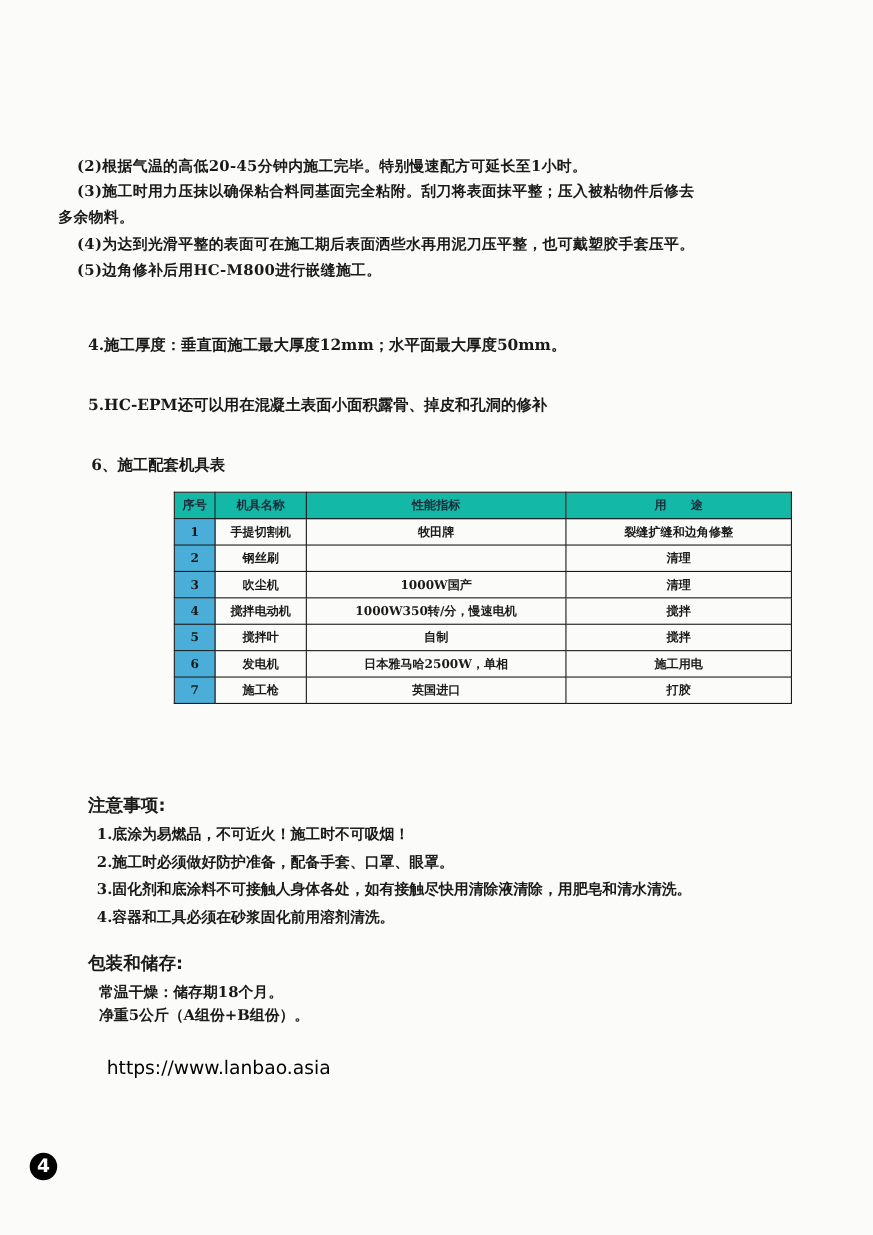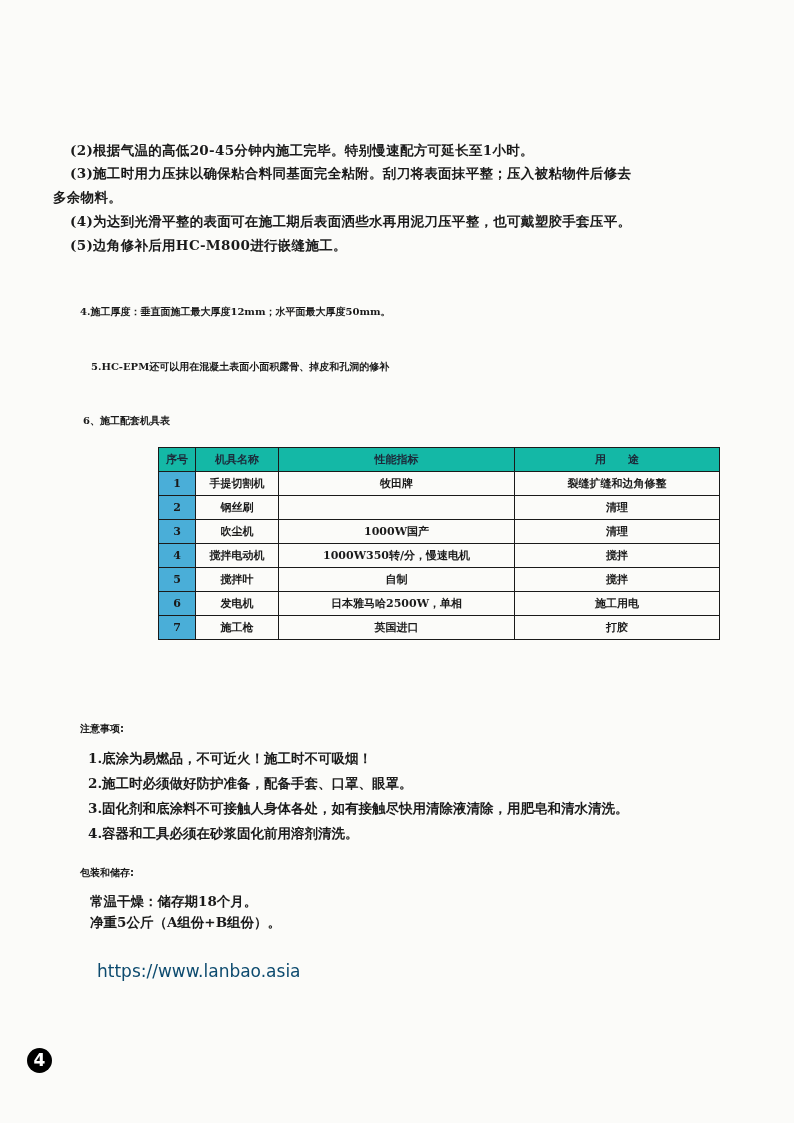--- a/index.html
+++ b/index.html
@@ -4,24 +4,24 @@
 <style>
   html, body { margin: 0; padding: 0; }
   body {
     width: 794px; height: 1123px; position: relative; overflow: hidden;
     background: #fbfbf9;
     font-family: "DejaVu Serif", "Liberation Serif", serif;
     color: #1a1a1a;
   }
   .abs { position: absolute; white-space: nowrap; }
   .step { font-size: 13.5px; font-weight: bold; letter-spacing: 0.3px; }
-  .sec { font-size: 10px; font-weight: bold; }
-  .heading { font-family: "DejaVu Sans", "Liberation Sans", sans-serif; font-size: 10px; font-weight: bold; }
+  .sec { font-size: 14px; font-weight: bold; }
+  .heading { font-family: "DejaVu Sans", "Liberation Sans", sans-serif; font-size: 16px; font-weight: bold; }
   .note { font-size: 13.5px; font-weight: bold; }
-  .url { font-family: "DejaVu Sans", "Liberation Sans", sans-serif; font-size: 17px; color: #0c4a6e; }
+  .url { font-family: "DejaVu Sans", "Liberation Sans", sans-serif; font-size: 17px; color: #000000; }
 
   table.tools {
     position: absolute; left: 158px; top: 447px; width: 562px;
     border-collapse: collapse; font-size: 11px; font-weight: bold;
     font-family: "DejaVu Serif", "Liberation Serif", serif;
   }
   table.tools td, table.tools th {
     border: 1.5px solid #1a1a1a; height: 23px; text-align: center; padding: 0;
   }
   table.tools thead th { background: #14b8a6; color: #1c2a3a; font-weight: bold; }
@@ -42,21 +42,21 @@
 </head>
 <body>
 
 <div class="abs step" style="left:70px; top:142px;">(2)根据气温的高低20-45分钟内施工完毕。特别慢速配方可延长至1小时。</div>
 <div class="abs step" style="left:70px; top:165px;">(3)施工时用力压抹以确保粘合料同基面完全粘附。刮刀将表面抹平整；压入被粘物件后修去</div>
 <div class="abs step" style="left:53px; top:189px;">多余物料。</div>
 <div class="abs step" style="left:70px; top:213px;">(4)为达到光滑平整的表面可在施工期后表面洒些水再用泥刀压平整，也可戴塑胶手套压平。</div>
 <div class="abs step" style="left:70px; top:237px;">(5)边角修补后用HC-M800进行嵌缝施工。</div>
 
 <div class="abs sec" style="left:80px; top:305px;">4.施工厚度：垂直面施工最大厚度12mm；水平面最大厚度50mm。</div>
-<div class="abs sec" style="left:91px; top:360px;">5.HC-EPM还可以用在混凝土表面小面积露骨、掉皮和孔洞的修补</div>
+<div class="abs sec" style="left:80px; top:360px;">5.HC-EPM还可以用在混凝土表面小面积露骨、掉皮和孔洞的修补</div>
 <div class="abs sec" style="left:83px; top:414px;">6、施工配套机具表</div>
 
 <table class="tools">
   <thead>
     <tr>
       <th class="idx-h" style="width:36px;">序号</th>
       <th class="col-name">机具名称</th>
       <th class="col-spec">性能指标</th>
       <th class="col-use">用　　途</th>
     </tr>

